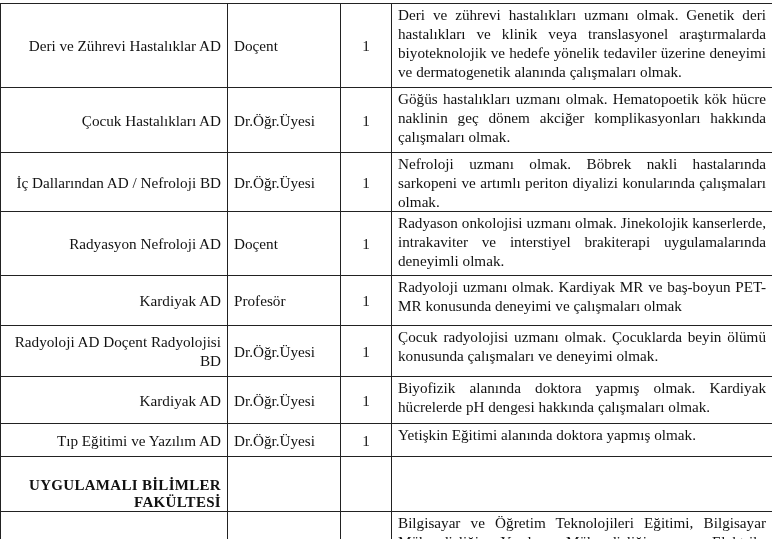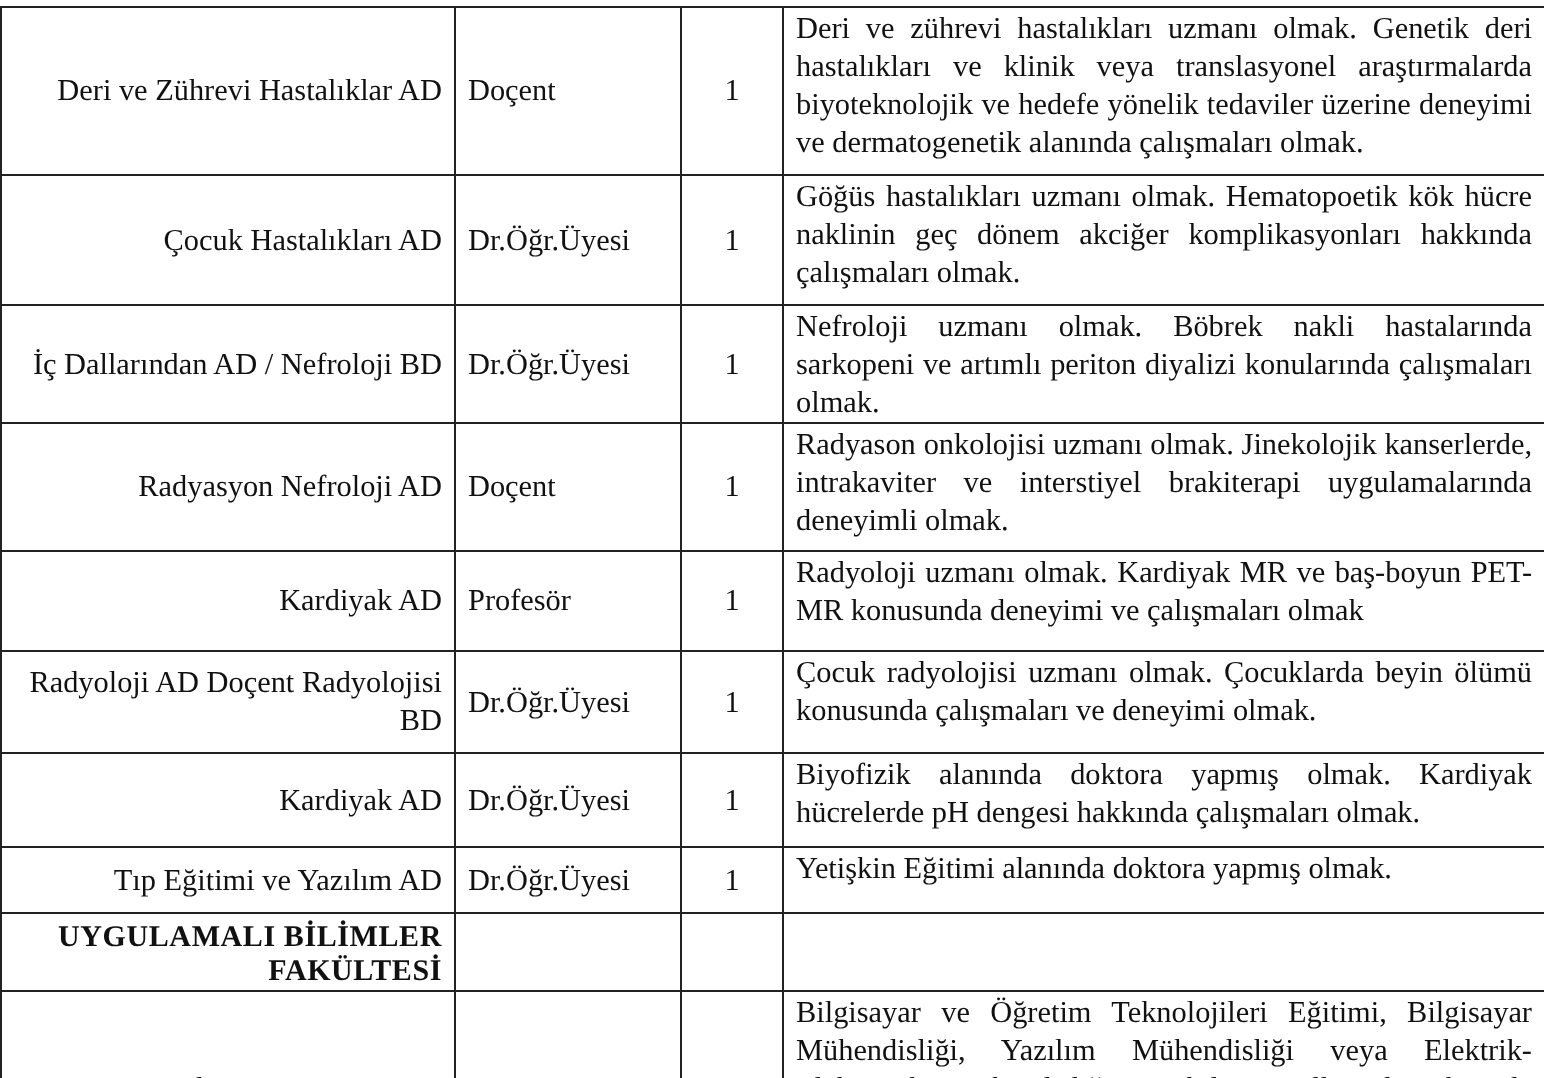--- a/index.html
+++ b/index.html
@@ -39,21 +39,21 @@
       padding-top: 1px;
       padding-right: 24px;
       border-right: none;
     }
     .doc-table tr.faculty td.dept {
       font-weight: bold;
       font-size: 15px;
       line-height: 17px;
       letter-spacing: 0.3px;
       vertical-align: top;
-      padding-top: 4px;
+      padding-top: 20px;
     }
   </style>
 </head>
 <body>
 
 <table class="doc-table">
   <tbody>
     <tr style="height:84px">
       <td class="dept">Deri ve Zührevi Hastalıklar AD</td>
       <td class="title">Doçent</td>

